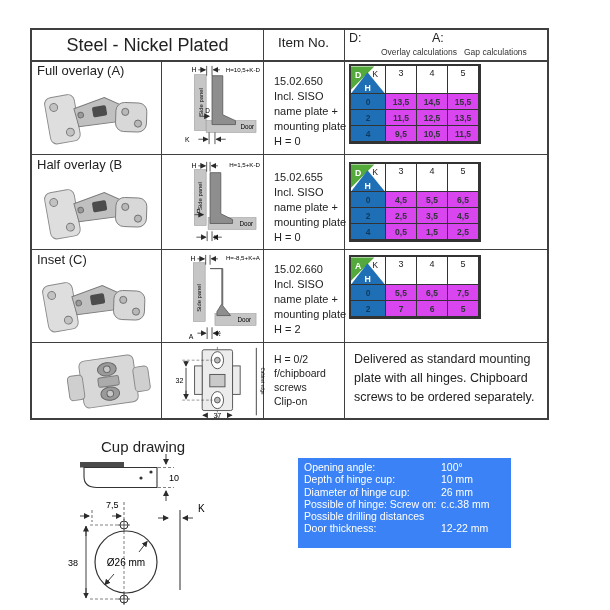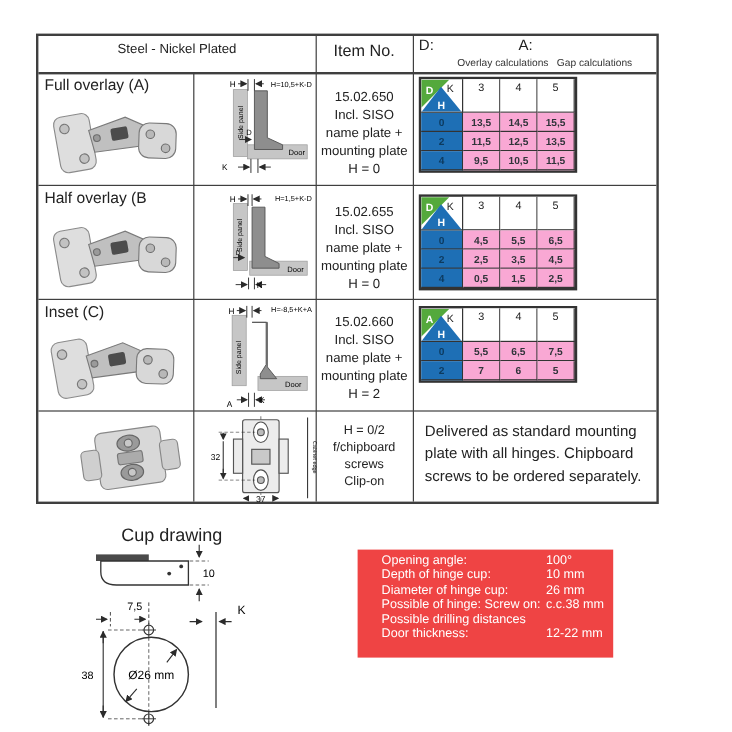--- a/index.html
+++ b/index.html
@@ -7,48 +7,48 @@
     font-family:"Liberation Sans","DejaVu Sans",sans-serif; color:#222; position:relative; }
   .abs { position:absolute; }
 
   
   .tbl { position:absolute; left:30px; top:28px; width:519px; height:392px;
          border:2px solid #3f3f3f; background:#fff; }
   .hline { position:absolute; left:0; width:100%; background:#3f3f3f; }
   .vline { position:absolute; width:1px; background:#3f3f3f; }
 
   .hdr-main { position:absolute; left:0; top:5px; width:231px; text-align:center;
-              font-size:11px; }
+              font-size:18px; }
   .hdr-item { position:absolute; left:231px; top:5px; width:81px; text-align:center;
               font-size:13.5px; }
   .hdr-d, .hdr-a { position:absolute; top:1px; font-size:12.5px; }
   .hdr-sub { position:absolute; top:17px; font-size:8.5px; color:#333;margin-left:32px; }
 
   .row-label { position:absolute; font-size:13px;text-align:right; }
 
-  .item-block { position:absolute; width:81px; left:231px; text-align:center;
+  .item-block { position:absolute; width:81px; left:242px; 
                 font-size:11px; line-height:15px; color:#222; }
   .item-block.small { font-size:10.5px; line-height:14px; }
 
   
   .mtable { position:absolute; display:grid; grid-template-columns:35px 31px 31px 31px;
             border:2px solid #333; background:#fff; }
   .mtable .mcell { border-right:1px solid #333; border-bottom:1px solid #333;
             display:flex; align-items:center; justify-content:center; overflow:hidden; }
   .mtable .colh { align-items:flex-start; padding-top:2px; font-size:9px; background:#fff; }
   .mtable .rowh { background:#1e6fb5; color:#0d3a5e; font-size:8.5px; font-weight:bold; }
-  .mtable .val  { background:#f9a8d4; color:#30343a; font-size:8.5px; font-weight:bold; }
+  .mtable .val  { background:#d946ef; color:#30343a; font-size:8.5px; font-weight:bold; }
   .mtable .corner { position:relative; padding:0; }
 
   .desc { position:absolute; font-size:12.5px; line-height:19px; color:#222; }
 
   .cup-title { position:absolute; left:101px; top:438px; font-size:15px; }
 
   .spec-box { position:absolute; left:298px; top:458px; width:213px; height:90px;
-              background:#ef4444; padding:3px 0 0 20px; }
+              background:#3b82f6; padding:3px 0 0 6px; }
   .spec-row { position:relative; height:12.3px; font-size:10.5px; color:#fff; white-space:nowrap; }
   .spec-val { position:absolute; left:137px; top:0; }
 
   svg text { font-family:"Liberation Sans","DejaVu Sans",sans-serif; }
 </style>
 </head>
 <body>
 
 <div class="tbl">
 

